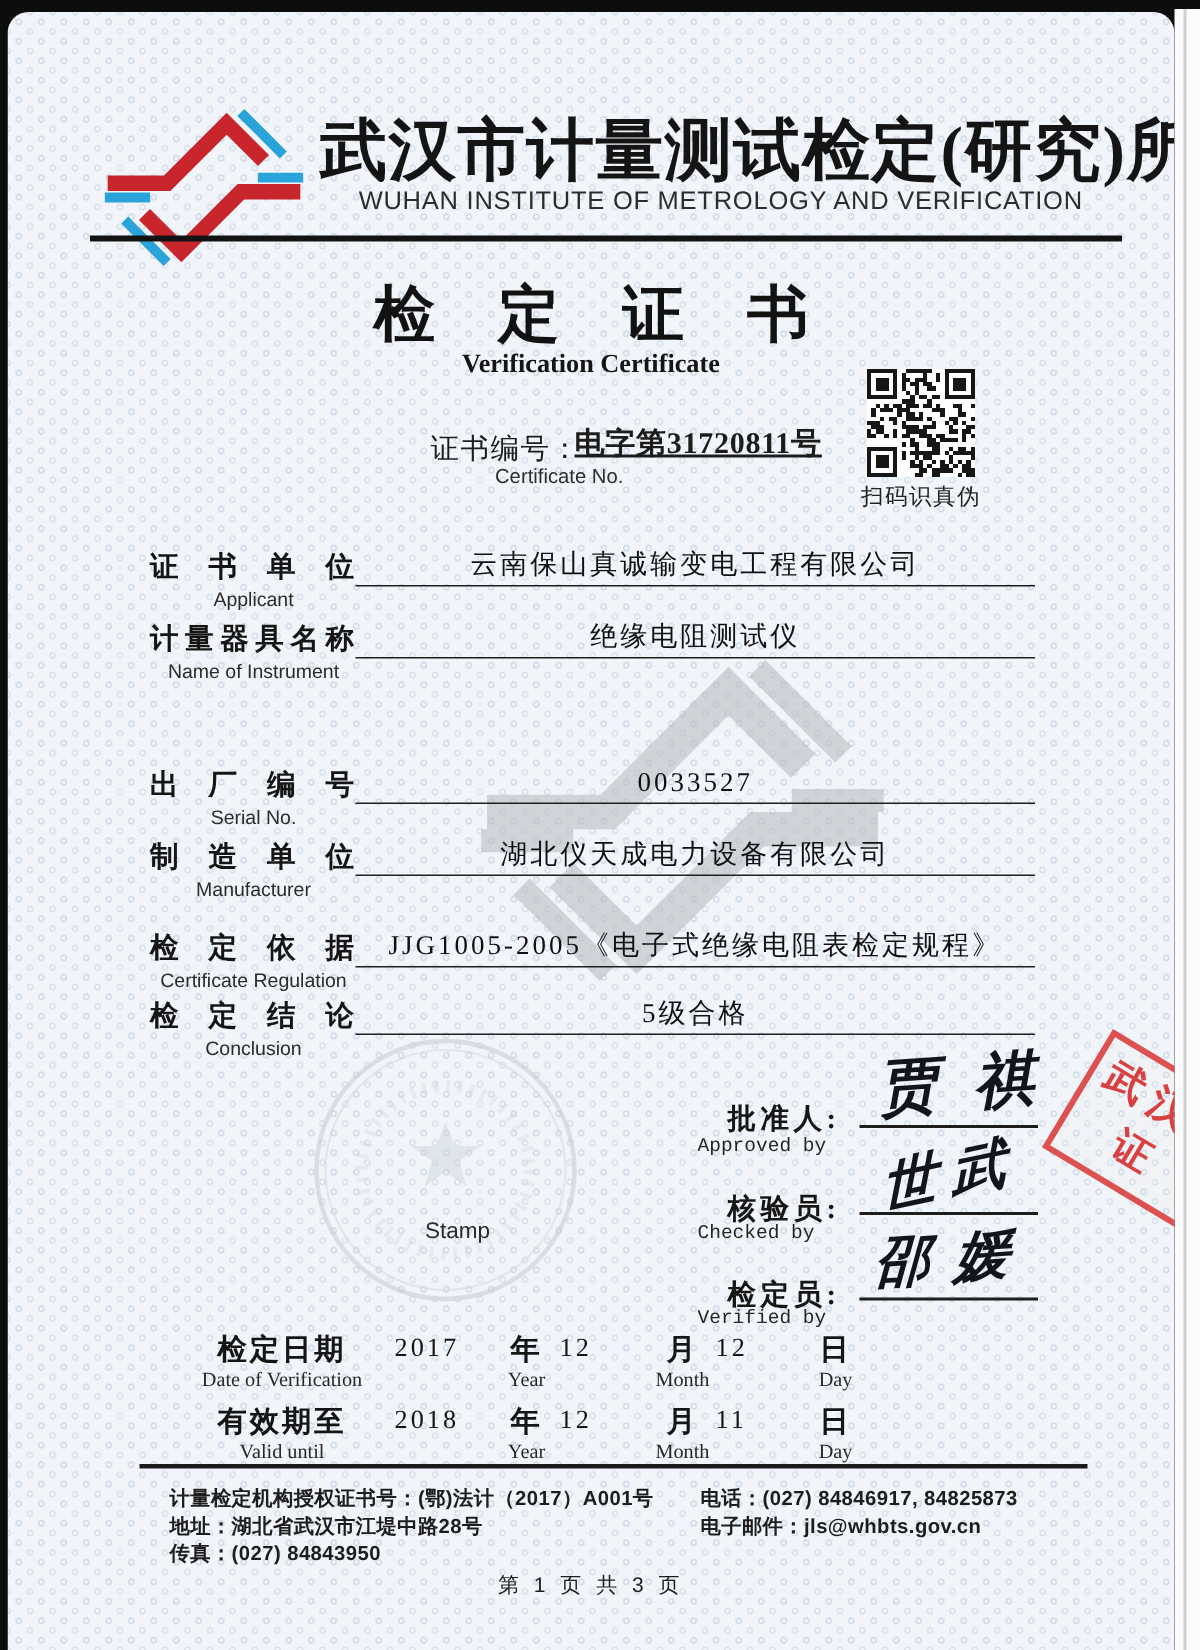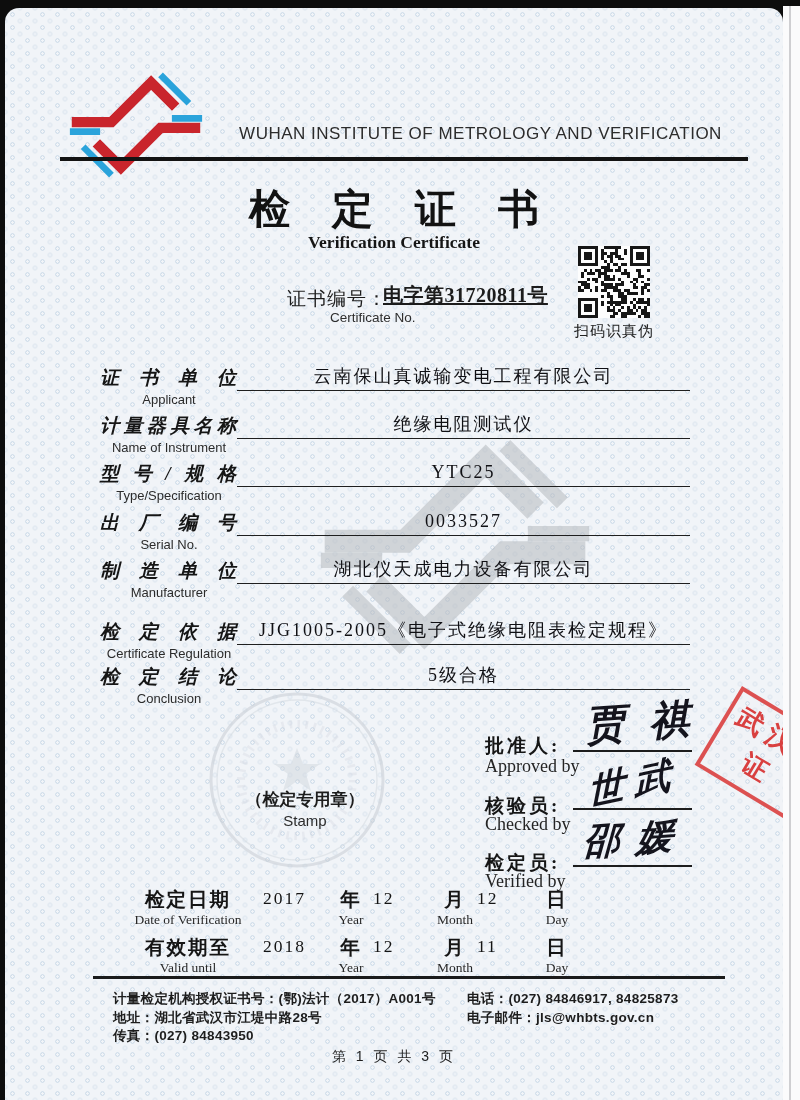--- a/index.html
+++ b/index.html
@@ -48,37 +48,37 @@
   .qr-caption{position:absolute;left:561px;top:314px;width:96px;text-align:center;
               font-size:15px;letter-spacing:1px;color:#222;}
 
   
   .watermark{position:absolute;left:312px;top:420px;width:276px;height:238px;opacity:.55;z-index:0;}
 
   
   .frow{position:absolute;left:95px;width:592px;height:48px;z-index:2;}
   .frow .cn{position:absolute;left:0;top:0;width:136px;font-size:19px;font-weight:600;
             color:#151515;text-align:justify;text-align-last:justify;-moz-text-align-last:justify;
-            text-justify:inter-character;font-style:italic;}
+            text-justify:inter-character;}
   .frow .val{position:absolute;left:137px;right:2px;top:-7px;height:32px;
              border-bottom:1.7px solid #1f1f1f;text-align:center;font-size:18px;
              letter-spacing:2px;color:#101014;line-height:36px;white-space:nowrap;}
   .frow .en{position:absolute;left:-4px;top:27px;width:146px;text-align:center;font-size:13px;
             color:#2b2b2b;font-family:"Liberation Sans",sans-serif;white-space:nowrap;}
 
   
   .seal{position:absolute;left:200px;top:680px;width:184px;height:184px;z-index:1;}
   .stamp-cn{position:absolute;left:212px;top:780px;width:176px;text-align:center;
             font-size:17px;font-weight:600;color:#1d1d1d;z-index:2;}
   .stamp-en{position:absolute;left:212px;top:804px;width:176px;text-align:center;font-size:15px;
             color:#2b2b2b;font-family:"Liberation Sans",sans-serif;z-index:2;}
 
   
   .sgl-cn{position:absolute;left:480px;font-size:19px;font-weight:600;letter-spacing:3px;color:#161616;}
-  .sgl-en{position:absolute;left:480px;font-size:18px;color:#242424;font-family:Liberation Serif, serif;}
+  .sgl-en{position:absolute;left:460px;font-size:13px;color:#242424;font-family:Liberation Mono, monospace;}
   .sgl-line{position:absolute;left:568px;width:119px;height:1.8px;background:#1d1d1d;}
   .sig{position:absolute;color:#14141d;font-style:italic;font-weight:600;white-space:nowrap;z-index:3;}
   .sig1{left:580px;top:686px;font-size:40px;letter-spacing:24px;transform:rotate(-4deg);}
   .sig2{left:582px;top:750px;font-size:37px;letter-spacing:10px;transform:rotate(-12deg) skewX(-10deg);}
   .sig3{left:578px;top:806px;font-size:37px;letter-spacing:16px;transform:rotate(-4deg) skewX(-6deg);}
 
   
   .red-stamp{position:absolute;left:737px;top:678px;width:210px;height:92px;
              border:4px solid rgba(217,58,58,.88);transform:rotate(31deg);transform-origin:0 0;
              color:#d94040;padding:4px 8px;box-sizing:border-box;z-index:4;background:rgba(255,240,240,.06);}
@@ -112,20 +112,21 @@
 
     <svg class="logo" viewBox="0 0 144 122" fill="none" stroke-linejoin="miter" stroke-linecap="butt">
       <path d="M4 58 H46 L88 16 L114 42" stroke="#c9252c" stroke-width="11"></path>
       <path d="M98 8 L128 38" stroke="#2aa3db" stroke-width="7"></path>
       <path d="M110 54 H142" stroke="#2aa3db" stroke-width="7"></path>
       <path d="M140 64 H98 L56 106 L30 80" stroke="#c9252c" stroke-width="11"></path>
       <path d="M46 114 L16 84" stroke="#2aa3db" stroke-width="7"></path>
       <path d="M34 68 H2" stroke="#2aa3db" stroke-width="7"></path>
     </svg>
 
+    <div class="org-cn">武汉市计量测试检定(研究)所</div>
     <div class="org-en">WUHAN INSTITUTE OF METROLOGY AND VERIFICATION</div>
     <div class="head-rule"></div>
 
     <div class="doc-title">检定证书</div>
     <div class="doc-title-en">Verification Certificate</div>
 
     <div class="certno-label">证书编号：</div>
     <div class="certno-value">电字第31720811号</div>
     <div class="certno-en">Certificate No.</div>
     <div class="qr">
@@ -357,25 +358,20 @@
     <div class="frow" style="top:357px">
       <div class="cn">证书单位</div>
       <div class="val">云南保山真诚输变电工程有限公司</div>
       <div class="en">Applicant</div>
     </div>
     <div class="frow" style="top:405px">
       <div class="cn">计量器具名称</div>
       <div class="val">绝缘电阻测试仪</div>
       <div class="en">Name of Instrument</div>
     </div>
-    <div class="frow" style="top:453px">
-      <div class="cn">型号/规格</div>
-      <div class="val">YTC25</div>
-      <div class="en">Type/Specification</div>
-    </div>
     <div class="frow" style="top:502px">
       <div class="cn">出厂编号</div>
       <div class="val">0033527</div>
       <div class="en">Serial No.</div>
     </div>
     <div class="frow" style="top:550px">
       <div class="cn">制造单位</div>
       <div class="val">湖北仪天成电力设备有限公司</div>
       <div class="en">Manufacturer</div>
     </div>
@@ -389,21 +385,20 @@
       <div class="val">5级合格</div>
       <div class="en">Conclusion</div>
     </div>
 
     <svg class="seal" viewBox="0 0 184 184" fill="none">
       <circle cx="92" cy="92" r="86" stroke="#c6ccd4" stroke-width="3" opacity=".55"></circle>
       <circle cx="92" cy="92" r="80" stroke="#ced4db" stroke-width="1.4" opacity=".45"></circle>
       <circle cx="92" cy="92" r="56" stroke="#ccd2d9" stroke-width="8" stroke-dasharray="2.5 5.5" opacity=".30"></circle>
       <path d="M92 60 L98 76 L115 76 L101 86 L106 103 L92 93 L78 103 L83 86 L69 76 L86 76 Z" fill="#ccd2d9" opacity=".45"></path>
     </svg>
-    <div class="stamp-cn">（检定专用章）</div>
     <div class="stamp-en">Stamp</div>
 
     <div class="sgl-cn" style="top:725px">批准人:</div>
     <div class="sgl-line" style="top:742px"></div>
     <div class="sgl-en" style="top:748px">Approved by</div>
     <div class="sig sig1">贾祺</div>
 
     <div class="sgl-cn" style="top:785px">核验员:</div>
     <div class="sgl-line" style="top:800px"></div>
     <div class="sgl-en" style="top:806px">Checked by</div>

